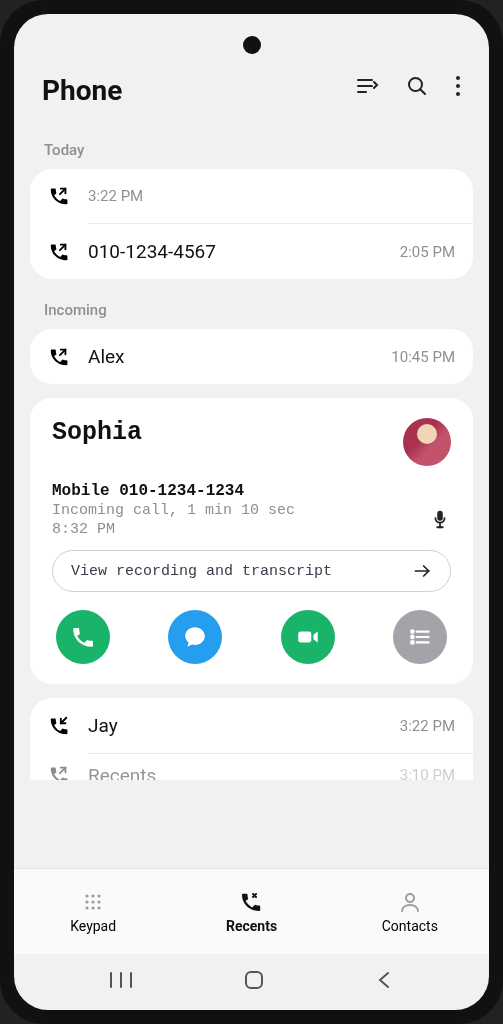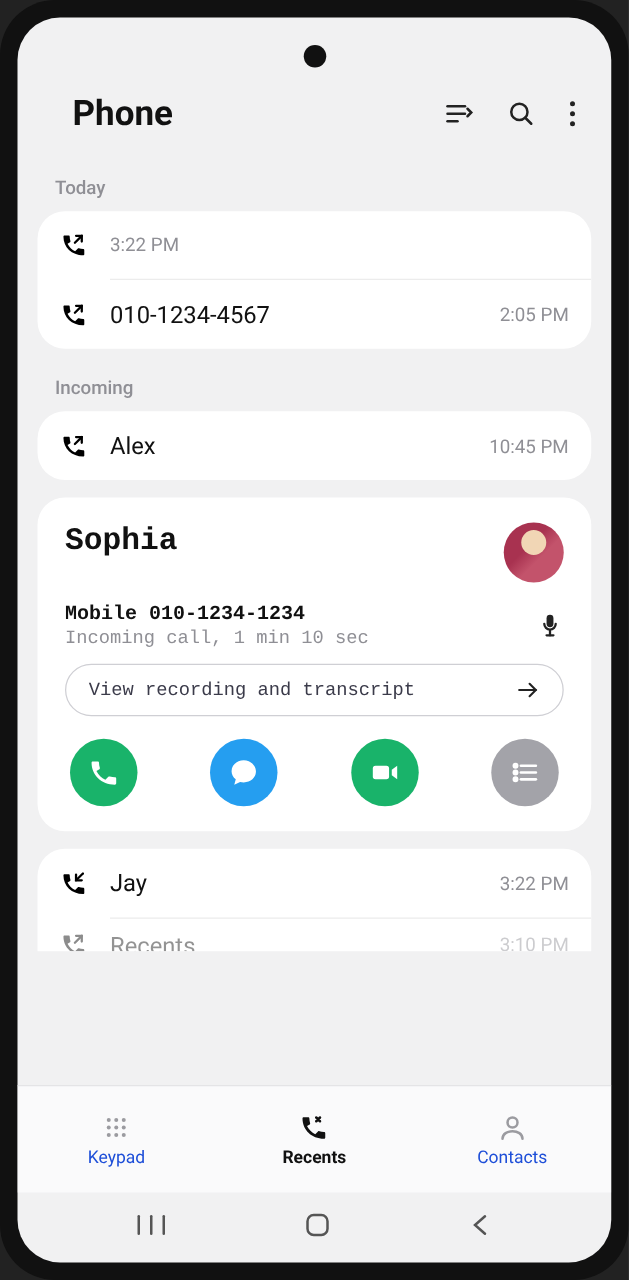--- a/index.html
+++ b/index.html
@@ -35,22 +35,22 @@
     border-radius: 50%;
     z-index: 5;
   }
   .content {
     flex: 1;
     overflow: hidden;
     padding-top: 50px;
   }
   .header {
     display: flex;
-    align-items: center;
-    padding: 10px 28px 26px 44px;
+    align-items: flex-start;
+    padding: 10px 28px 26px 28px;
   }
   .header-title {
     font-size: 28px;
     font-weight: 700;
     color: #111;
     flex: 1;
   }
   .header-icons {
     display: flex;
     gap: 26px;
@@ -183,21 +183,21 @@
   }
   .nav-item {
     flex: 1;
     display: flex;
     flex-direction: column;
     align-items: center;
     justify-content: center;
     gap: 4px;
   }
   .nav-icon { width: 24px; height: 24px; color: #9b9ba0; }
-  .nav-label { font-size: 14px; color: #1d4ed8; }
+  .nav-label { font-size: 14px; color: #000000; }
   .nav-item.active .nav-icon, .nav-item.active .nav-label {
     color: #111; font-weight: 700;
   }
   .sysbar {
     height: 56px;
     display: flex;
     align-items: center;
     justify-content: space-around;
     padding: 0 40px;
   }
@@ -282,20 +282,21 @@
 
       <div class="card expanded">
         <div class="exp-top">
           <div class="exp-name">Sophia</div>
           <div class="avatar"></div>
         </div>
         <div class="mic-row">
           <div class="mic-col">
             <div class="exp-line1">Mobile 010-1234-1234</div>
             <div class="exp-line2">Incoming call, 1 min 10 sec</div>
+            <div class="exp-line3">8:32 PM</div>
           </div>
           <span class="mic-icon">
             <svg viewBox="0 0 24 24" fill="currentColor">
                 <path d="M12 14a3 3 0 0 0 3-3V6a3 3 0 1 0-6 0v5a3 3 0 0 0 3 3z"></path>
                 <path d="M7 11a5 5 0 0 0 10 0" fill="none" stroke="currentColor" stroke-width="2" stroke-linecap="round"></path>
                 <line x1="12" y1="17" x2="12" y2="21" stroke="currentColor" stroke-width="2" stroke-linecap="round"></line>
                 <line x1="9" y1="21" x2="15" y2="21" stroke="currentColor" stroke-width="2" stroke-linecap="round"></line>
               </svg>
           </span>
         </div>

